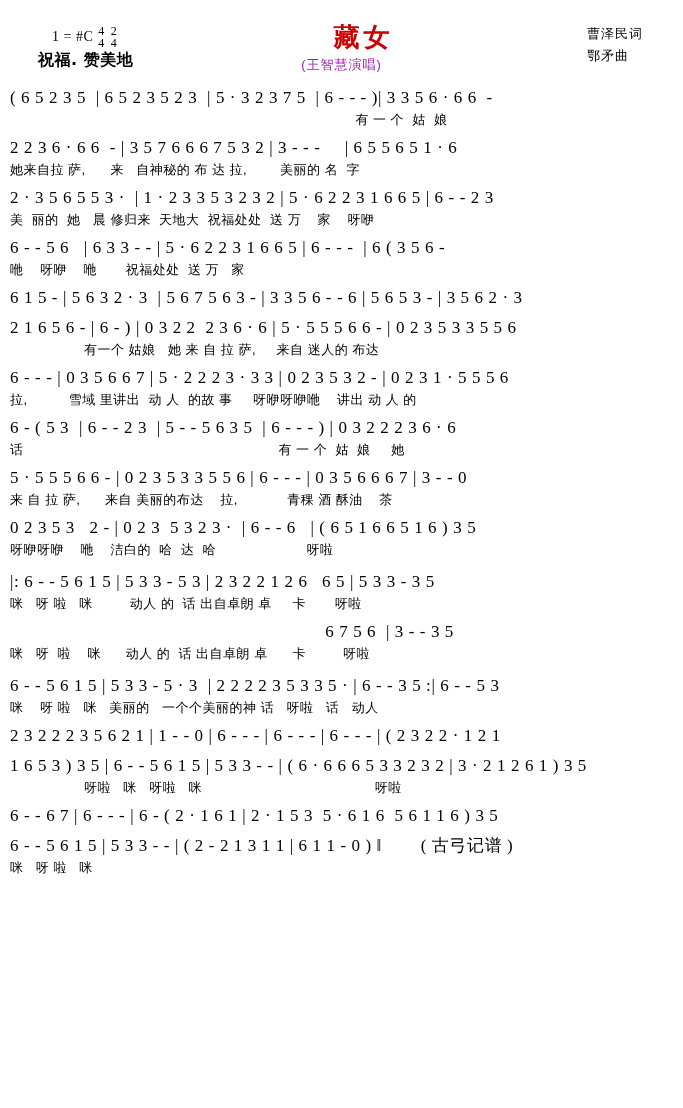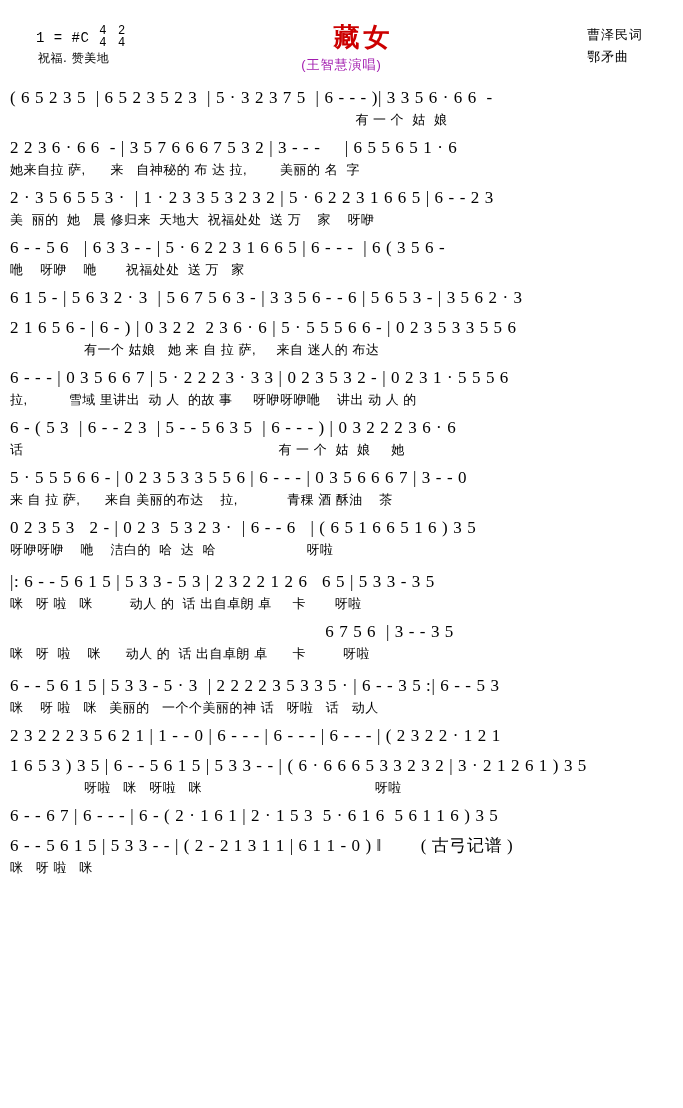--- a/index.html
+++ b/index.html
@@ -23,45 +23,46 @@
     padding: 0;
   }
 
   
   .header {
     position: relative;
     height: 86px;
   }
   .key-sig {
     position: absolute;
-    left: 36px;
+    left: 52px;
     top: 26px;
     font-size: 14px;
-    font-family: Liberation Mono, monospace;
+    font-family: Liberation Serif, serif;
     letter-spacing: 0.5px;
     white-space: nowrap;
   }
   .key-sig .frac {
     display: inline-block;
     vertical-align: middle;
     line-height: 1;
     text-align: center;
     font-size: 12px;
     margin: 0 1px;
     position: relative;
     top: -1px;
   }
   .key-sig .frac span { display: block; }
   .mood {
     position: absolute;
     left: 38px;
     top: 50px;
-    font-size: 12px;
+    font-size: 16px;
     font-family: "DejaVu Sans", sans-serif;
     letter-spacing: 0.5px;
+    font-weight: bold;
   }
   .title {
     position: absolute;
     left: 0;
     right: 0;
     top: 20px;
     text-align: center;
     font-size: 26px;
     font-weight: bold;
     color: #cc0000;
@@ -80,21 +81,21 @@
     font-family: Liberation Sans, sans-serif;
     letter-spacing: 1px;
   }
   .credits {
     position: absolute;
     right: 40px;
     top: 24px;
     font-size: 13px;
     line-height: 22px;
     text-align: left;
-    font-family: Liberation Sans, sans-serif;
+    font-family: Liberation Mono, monospace;
     letter-spacing: 1px;
   }
 
   
   .music {
     padding: 0 10px;
   }
   .sysrow {
     position: relative;
     margin-bottom: 2px;

